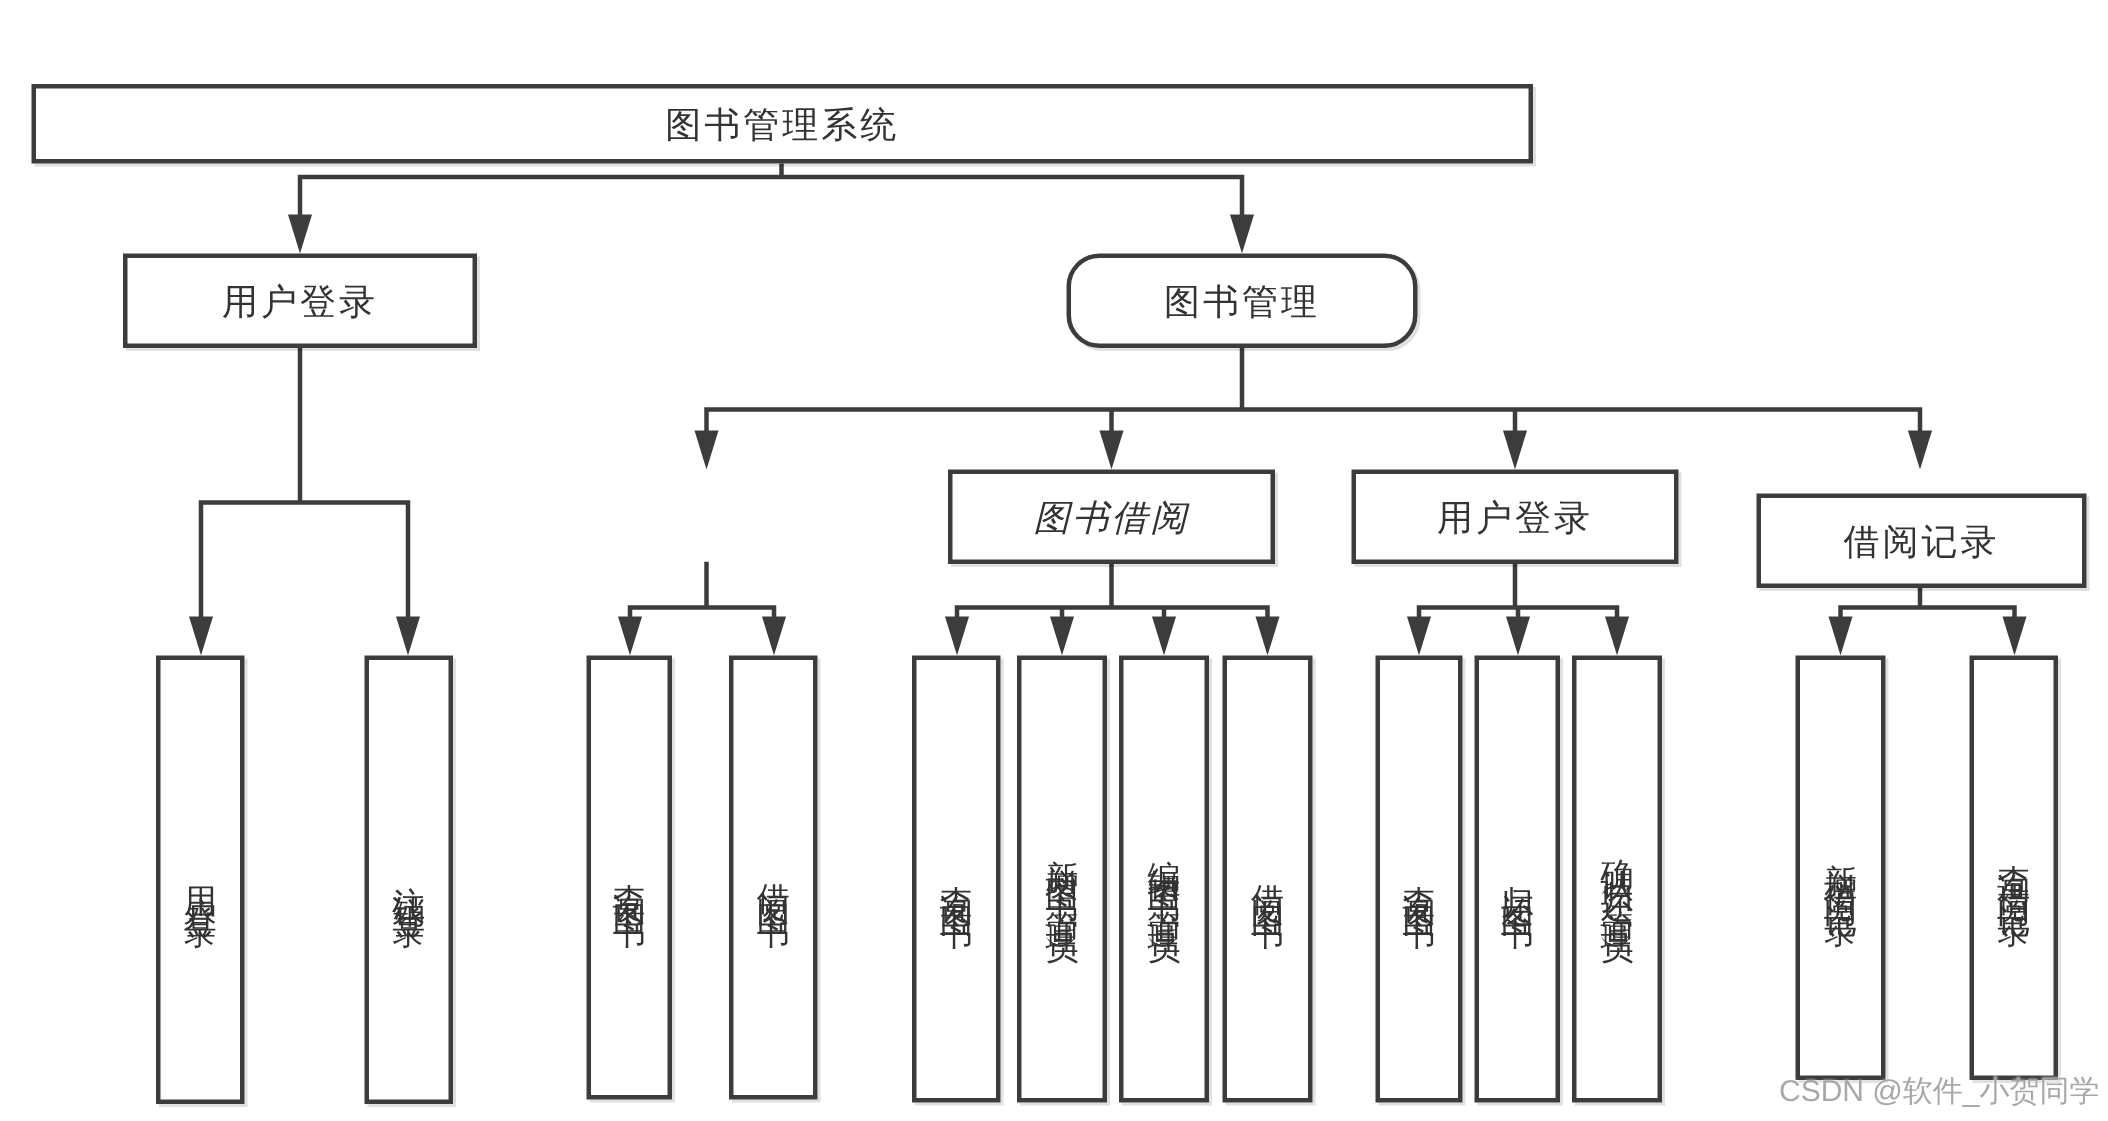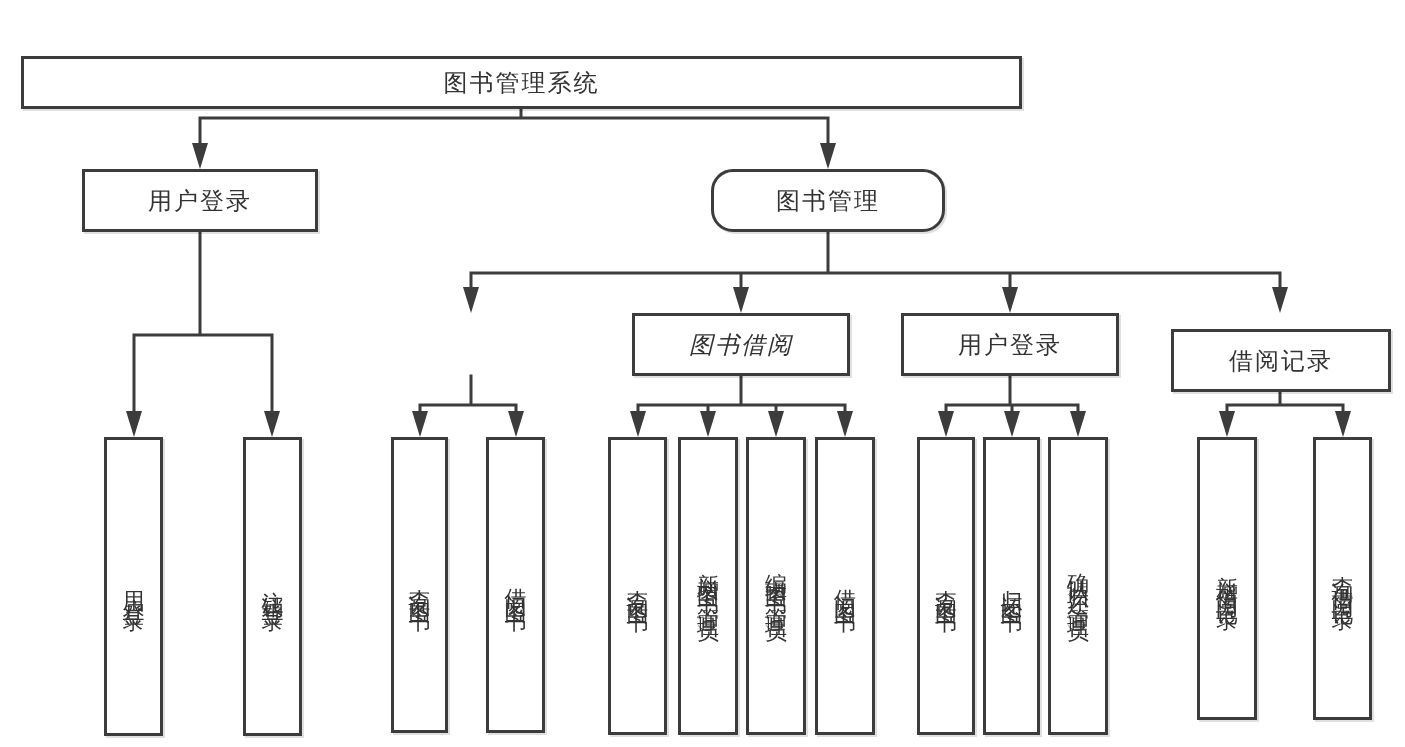--- a/index.html
+++ b/index.html
@@ -162,14 +162,15 @@
     <span>确认归还（管理员）</span>
   </div>
 
   <div class="vbox" style="left:1197px; top:437px; width:60px; height:283px;">
     <span>新增借阅记录</span>
   </div>
   <div class="vbox" style="left:1313px; top:437px; width:59px; height:283px;">
     <span>查询借阅记录</span>
   </div>
 
+  <div class="watermark">CSDN @软件_小贺同学</div>
 
 </div>
 
 </body></html>

